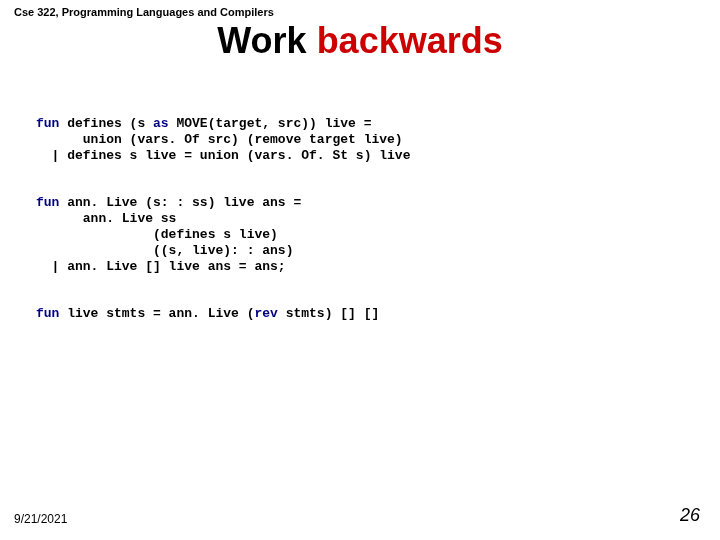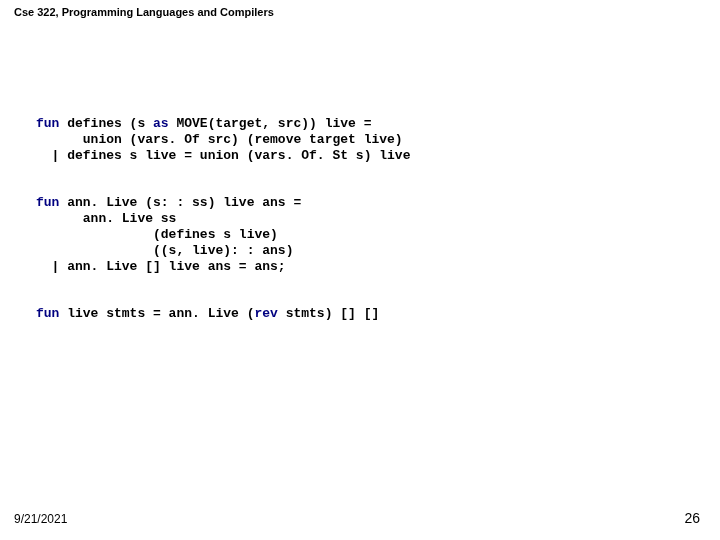--- a/index.html
+++ b/index.html
@@ -51,30 +51,35 @@
     position: absolute;
     bottom: 14px;
     left: 14px;
     font-size: 12px;
     margin-top: 44px;
   }
   .footer-page {
     position: absolute;
     bottom: 14px;
     right: 20px;
-    font-size: 14px;
+    font-size: 18px;
+    font-style: italic;
   }
 </style>
 </head>
 <body>
 
 <div class="slide">
 
   <div class="course-header">Cse 322, Programming Languages and Compilers</div>
 
+  <div class="title">
+    <span class="black">Work</span>
+    <span> </span><span class="red">backwards</span>
+  </div>
 
   <div class="code-area"><span class="kw">fun</span><span> defines (s </span><span class="kw">as</span><span> MOVE(target, src)) live =</span>
 <span>      union (vars. Of src) (remove target live)</span>
 <span>  | defines s live = union (vars. Of. St s) live</span>
 
 
 <span class="kw">fun</span><span> ann. Live (s: : ss) live ans =</span>
 <span>      ann. Live ss</span>
 <span>               (defines s live)</span>
 <span>               ((s, live): : ans)</span>

